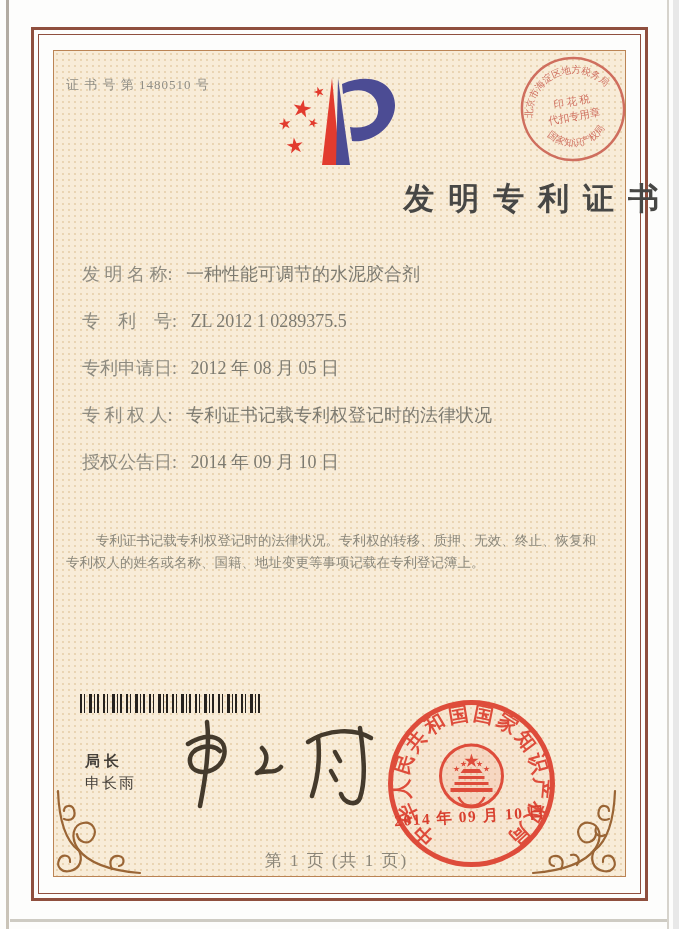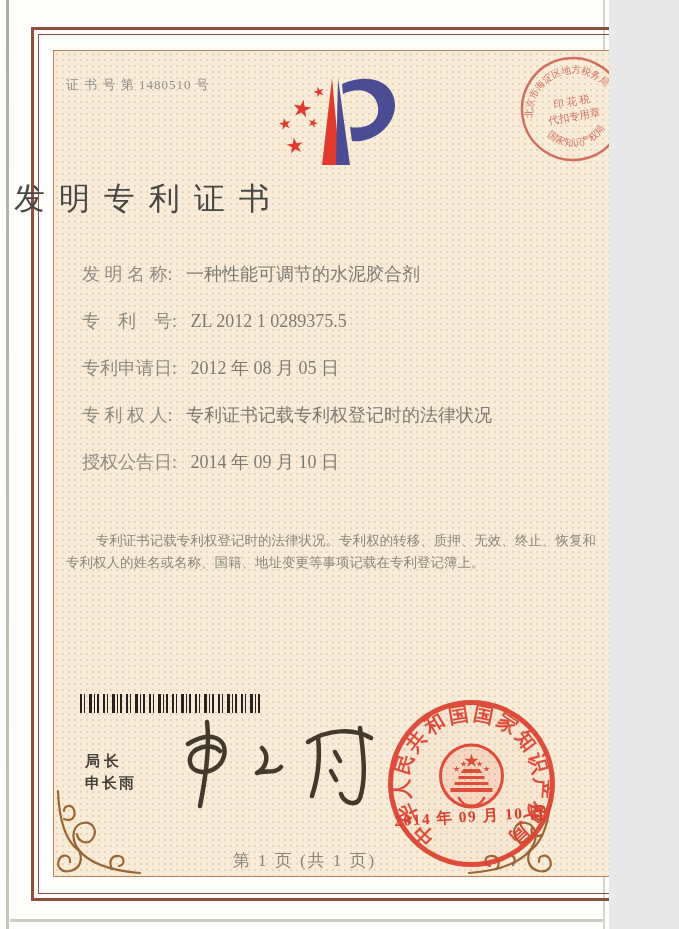--- a/index.html
+++ b/index.html
@@ -1,18 +1,18 @@
 <!DOCTYPE html>
 <html><head>
 <meta charset="utf-8">
 <style>
   * { margin:0; padding:0; box-sizing:border-box; }
   html,body { background:#e8e8e8; }
   .page {
-    position:relative; width:609px; height:929px; background:#fdfdfc;
+    position:relative; width:673px; height:929px; background:#fdfdfc;
     overflow:hidden; font-family:"Liberation Serif","DejaVu Serif",serif;
   }
   
   .edge-left { position:absolute; left:6px; top:0; width:3px; height:100%;
     background:linear-gradient(180deg,#7e7365,#a89d8a); opacity:.6; }
   .edge-right { position:absolute; right:4px; top:0; width:2px; height:100%;
     background:#ccc8bf; opacity:.8; }
   .edge-bottom { position:absolute; bottom:7px; left:10px; right:6px; height:3px;
     background:#b5b0a4; opacity:.65; }
   
@@ -28,22 +28,22 @@
     background-size:6px 6px;
     border:1px solid #bb8455;
   }
   .flourish { position:absolute; width:92px; height:92px; bottom:48px; }
   .flourish.br { right:50px; }
   .flourish.bl { left:50px; transform:scaleX(-1); }
 
   .cert-no { position:absolute; left:66px; top:76px; font-size:13px;
     color:#8f8d85; letter-spacing:1px; }
   .logo { position:absolute; left:272px; top:70px; }
-  .title { position:absolute; left:0; right:0; top:178px; text-align:left;
-    font-size:31px; font-weight:400; color:#474745;
+  .title { position:absolute; left:0; right:0; top:178px; text-align:right;
+    font-size:31px; font-weight:700; color:#474745;
     letter-spacing:0.45em; text-indent:0.45em; }
 
   .fields { position:absolute; left:82px; top:262px; }
   .field-row { height:18px; margin-bottom:29px; font-size:18px; white-space:nowrap; }
   .flabel { color:#8e8b80; }
   .fvalue { color:#7d7b71; margin-left:9px; }
 
   .bodytext { position:absolute; left:66px; top:530px; width:530px;
     font-size:13.5px; line-height:22px; color:#8b887c; text-align:justify; }
   .bodytext p { text-indent:2.2em; }
@@ -52,21 +52,21 @@
     background-image:repeating-linear-gradient(90deg,
       #26221e 0px,#26221e 2px, transparent 2px, transparent 4px,
       #26221e 4px,#26221e 5px, transparent 5px, transparent 9px,
       #26221e 9px,#26221e 12px, transparent 12px, transparent 14px,
       #26221e 14px,#26221e 15px, transparent 15px, transparent 17px,
       #26221e 17px,#26221e 19px, transparent 19px, transparent 23px); }
 
   .signer-title { position:absolute; left:85px; top:752px; font-size:15px;
     color:#45403a; letter-spacing:4px; font-weight:600; }
   .signer-name  { position:absolute; left:85px; top:774px; font-size:15px;
-    color:#45403a; letter-spacing:2px; font-weight:700; }
+    color:#45403a; letter-spacing:2px; font-weight:400; }
   .signature-svg { position:absolute; left:158px; top:716px; }
 
   .seal { position:absolute; left:384px; top:696px; opacity:.95; }
   .seal-date { position:absolute; left:394px; top:806px; width:170px;
     font-size:15.5px; font-weight:700; color:#d8402f; letter-spacing:1.5px;
     transform:rotate(-3.5deg); }
   .tax-stamp { position:absolute; left:517px; top:53px; opacity:.85;
     transform:rotate(-10deg); }
 
   .footer { position:absolute; left:0; right:0; top:849px; text-align:center;

